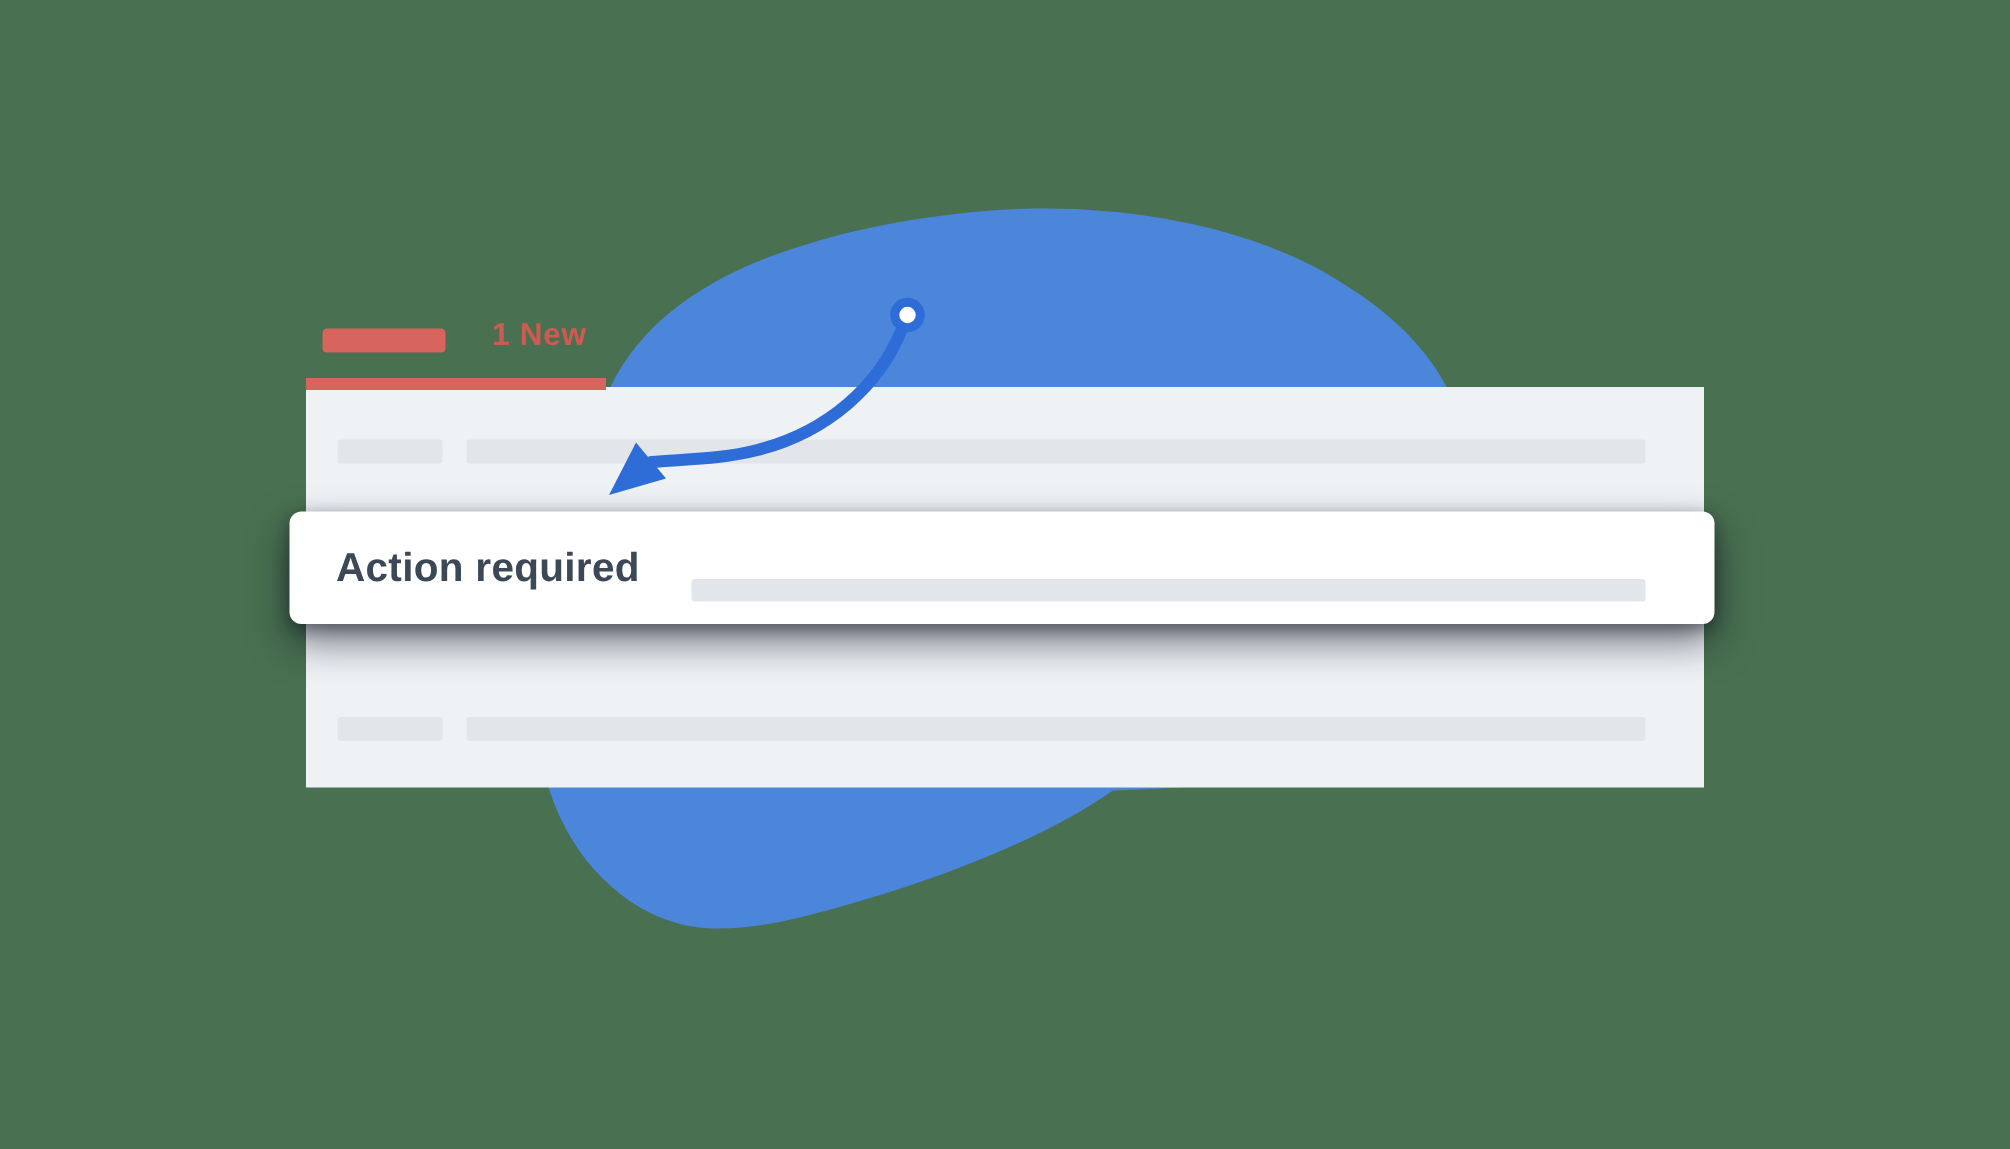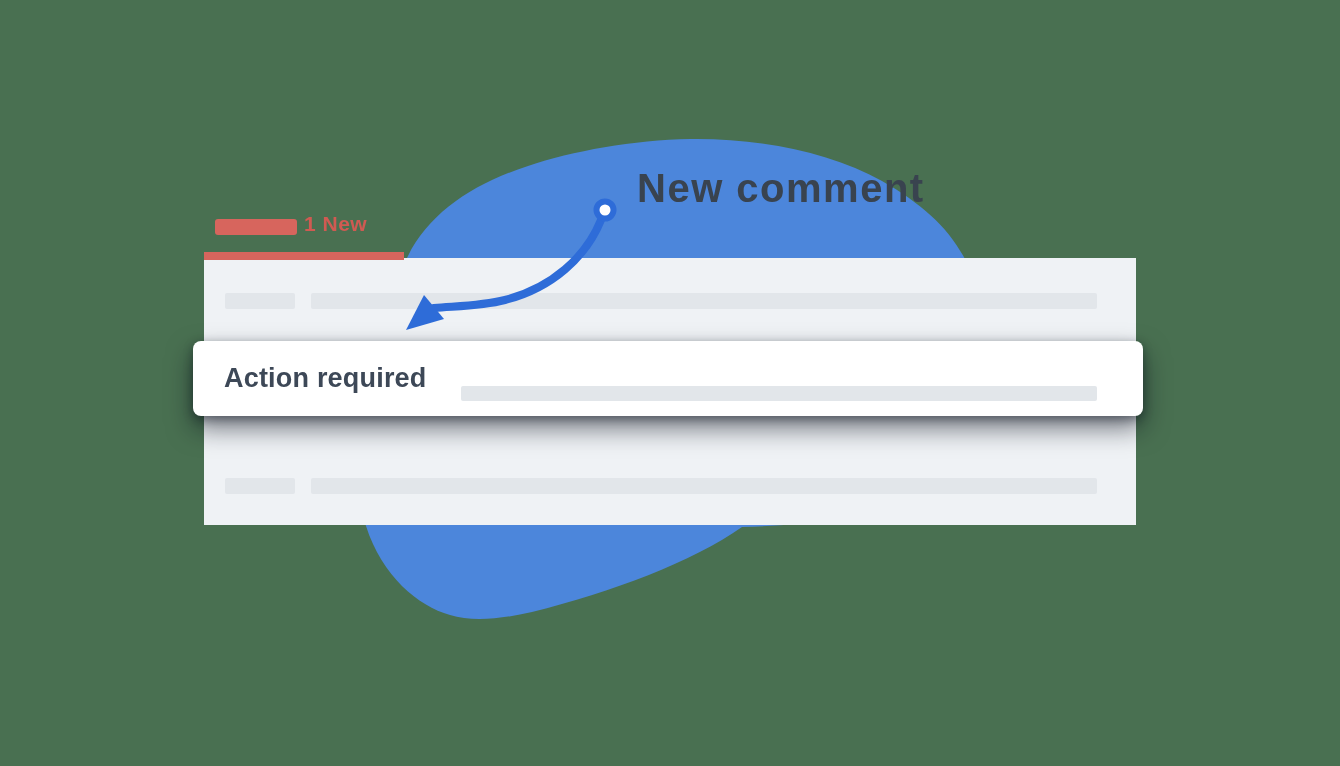--- a/index.html
+++ b/index.html
@@ -30,21 +30,21 @@
   }
 
   
   .badge-bar {
     left: 215px; top: 219px;
     width: 82px; height: 16px;
     border-radius: 3px;
     background: #D7655D;
   }
   .badge-label {
-    left: 304px; top: 212px;
+    left: 328px; top: 212px;
     font-size: 21px;
     font-weight: 700;
     letter-spacing: .5px;
     color: #D05A52;
     white-space: nowrap;
   }
   .new-divider {
     left: 204px; top: 252px;
     width: 200px; height: 8px;
     background: #D7655D;
@@ -129,15 +129,14 @@
     <span class="card-label">Action required</span>
     <div class="card-ph"></div>
   </div>
 
   <svg class="layer" viewBox="0 0 1340 766">
     <path d="M 601 220 C 586 257 552 288 505 300 C 482 306 458 306 434 308" fill="none" stroke="#2E6CD8" stroke-width="8" stroke-linecap="round"></path>
     <polygon points="406,330 444,319 424,295" fill="#2E6CD8"></polygon>
     <circle cx="605" cy="210" r="8.5" fill="#FFFFFF" stroke="#2E6CD8" stroke-width="6"></circle>
   </svg>
 
-  <div class="abs new-comment-label">New comment</div>
 
 </div>
 
 </body></html>

